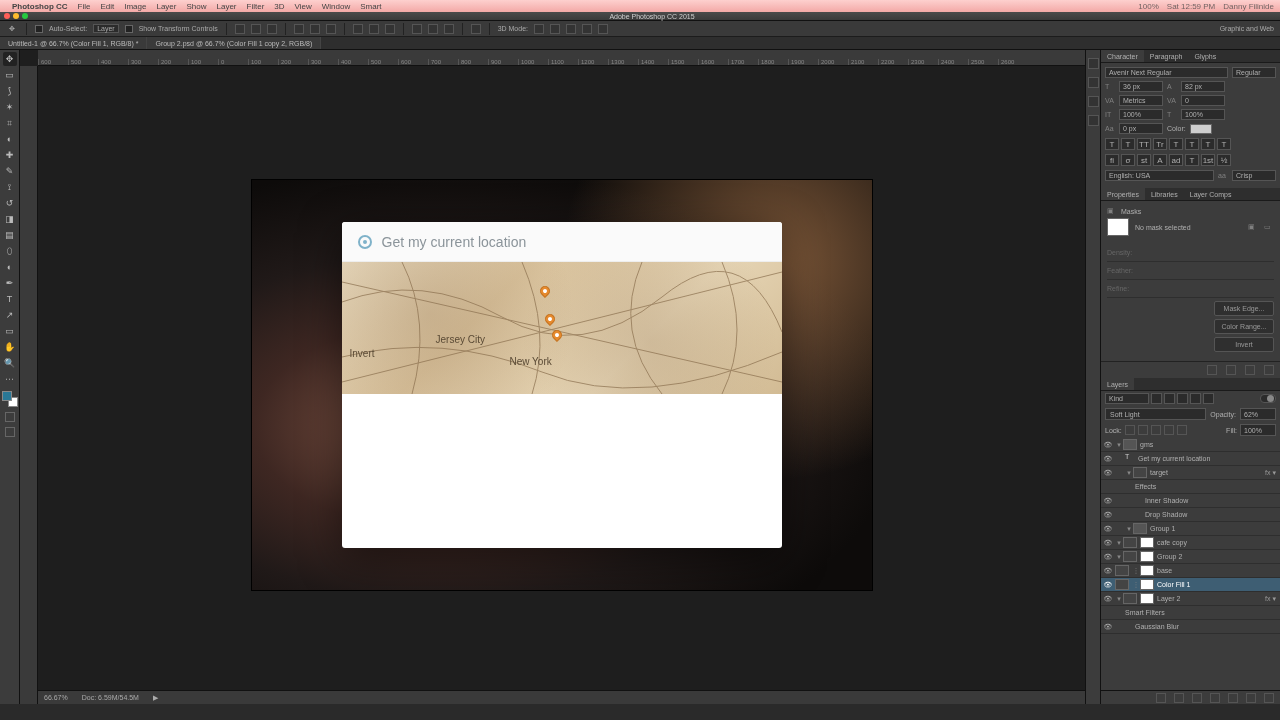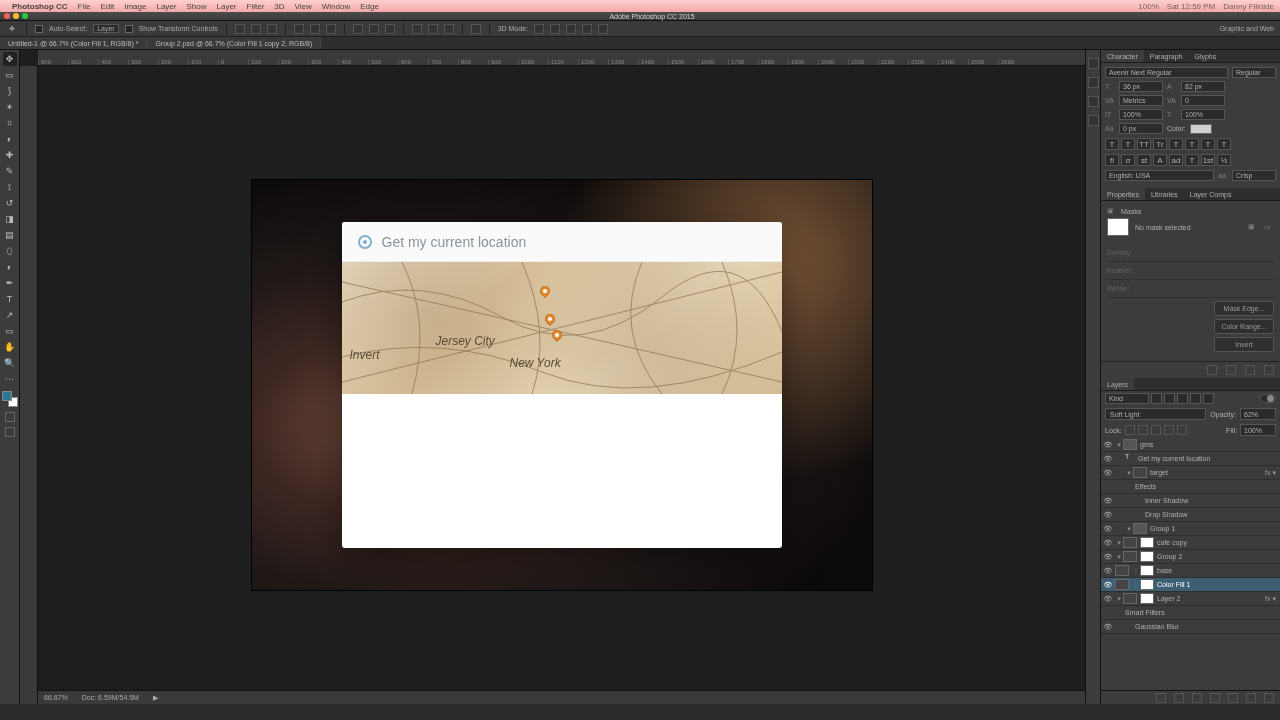--- a/index.html
+++ b/index.html
@@ -60,21 +60,21 @@
   .loc-text { font-size:14px; color:#8b949a; font-weight:300;}
   .map { height:132px; position:relative; overflow:hidden;
     background:
       radial-gradient(circle at 20% 40%, rgba(139,108,75,.25), transparent 40%),
       radial-gradient(circle at 70% 60%, rgba(139,108,75,.25), transparent 40%),
       linear-gradient(135deg,#e8d9bd,#d9c29c,#e6d5b5,#d2bb94);
   }
   .map svg { position:absolute; inset:0; }
   .pin { position:absolute; width:10px;height:10px;background:#e68a2e;border-radius:50% 50% 50% 0; transform:rotate(-45deg); border:1px solid #c4711d;}
   .pin::after{content:'';position:absolute;inset:2px;background:#fff;border-radius:50%;}
-  .map-label { position:absolute; font-size:12px; color:#5a4a35;font-style:italic; }
+  .map-label { position:absolute; font-size:10px; color:#5a4a35; }
   
   .panel-strip { width:15px; background:#3c3c3c; border-left:1px solid #111; display:flex;flex-direction:column;align-items:center;padding-top:8px;gap:8px;}
   .panel-strip .ic{ width:11px;height:11px;border:1px solid #555;background:#333;}
   
   .right-panels { width:180px; background:#3c3c3c; border-left:1px solid #111; display:flex; flex-direction:column; font-size:7px; color:#b0b0b0;}
   .p-tabs { display:flex; background:#2e2e2e; border-bottom:1px solid #1a1a1a; height:13px; }
   .p-tabs .pt { padding:0 6px; display:flex;align-items:center; }
   .p-tabs .pt.act { background:#3c3c3c; }
   .char-body { padding:4px; }
   .char-row { display:flex; gap:4px; margin-bottom:3px; align-items:center;}
@@ -131,21 +131,21 @@
   <span class="item">File</span>
   <span class="item">Edit</span>
   <span class="item">Image</span>
   <span class="item">Layer</span>
   <span class="item">Show</span>
   <span class="item">Layer</span>
   <span class="item">Filter</span>
   <span class="item">3D</span>
   <span class="item">View</span>
   <span class="item">Window</span>
-  <span class="item">Edge</span>
+  <span class="item">Smart</span>
   <span class="spacer"></span>
   <span class="r">100%</span>
   <span class="r">Sat 12:59 PM</span>
   <span class="r">Danny Filinide</span>
 </div>
 
 <div class="win-titlebar">
   <div class="traffic">
     <span class="dot red"></span>
     <span class="dot yel"></span>

